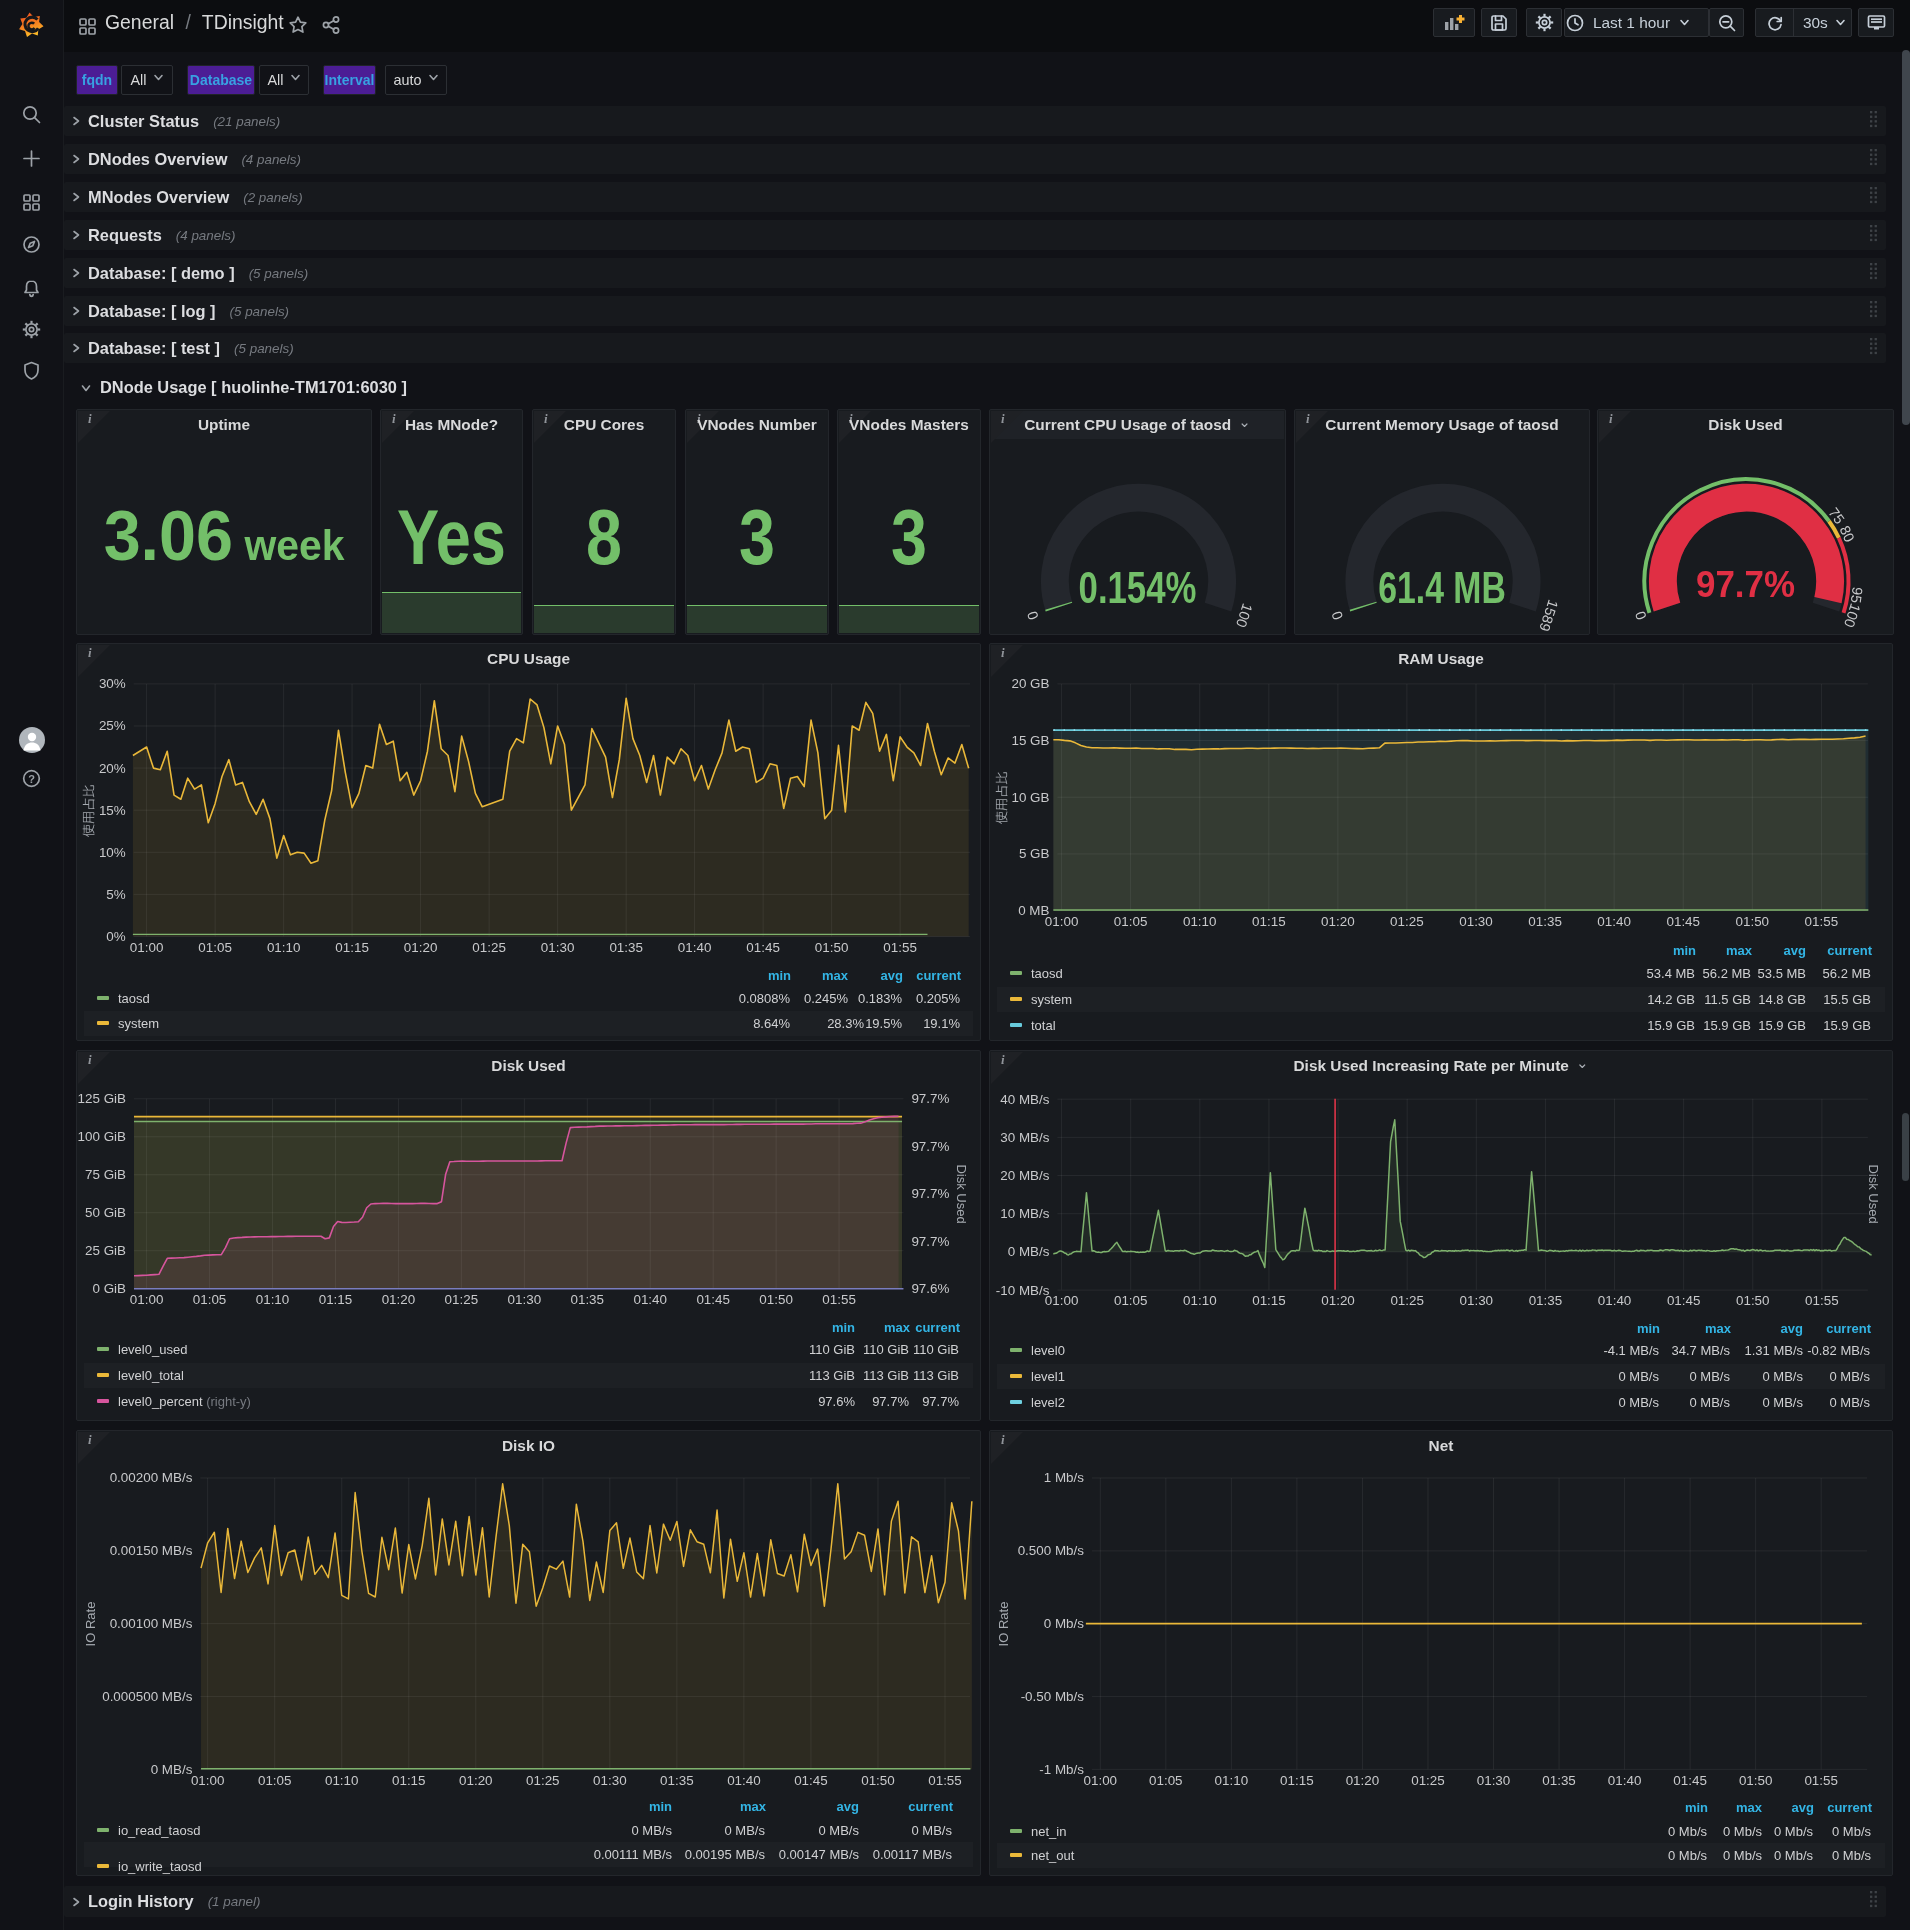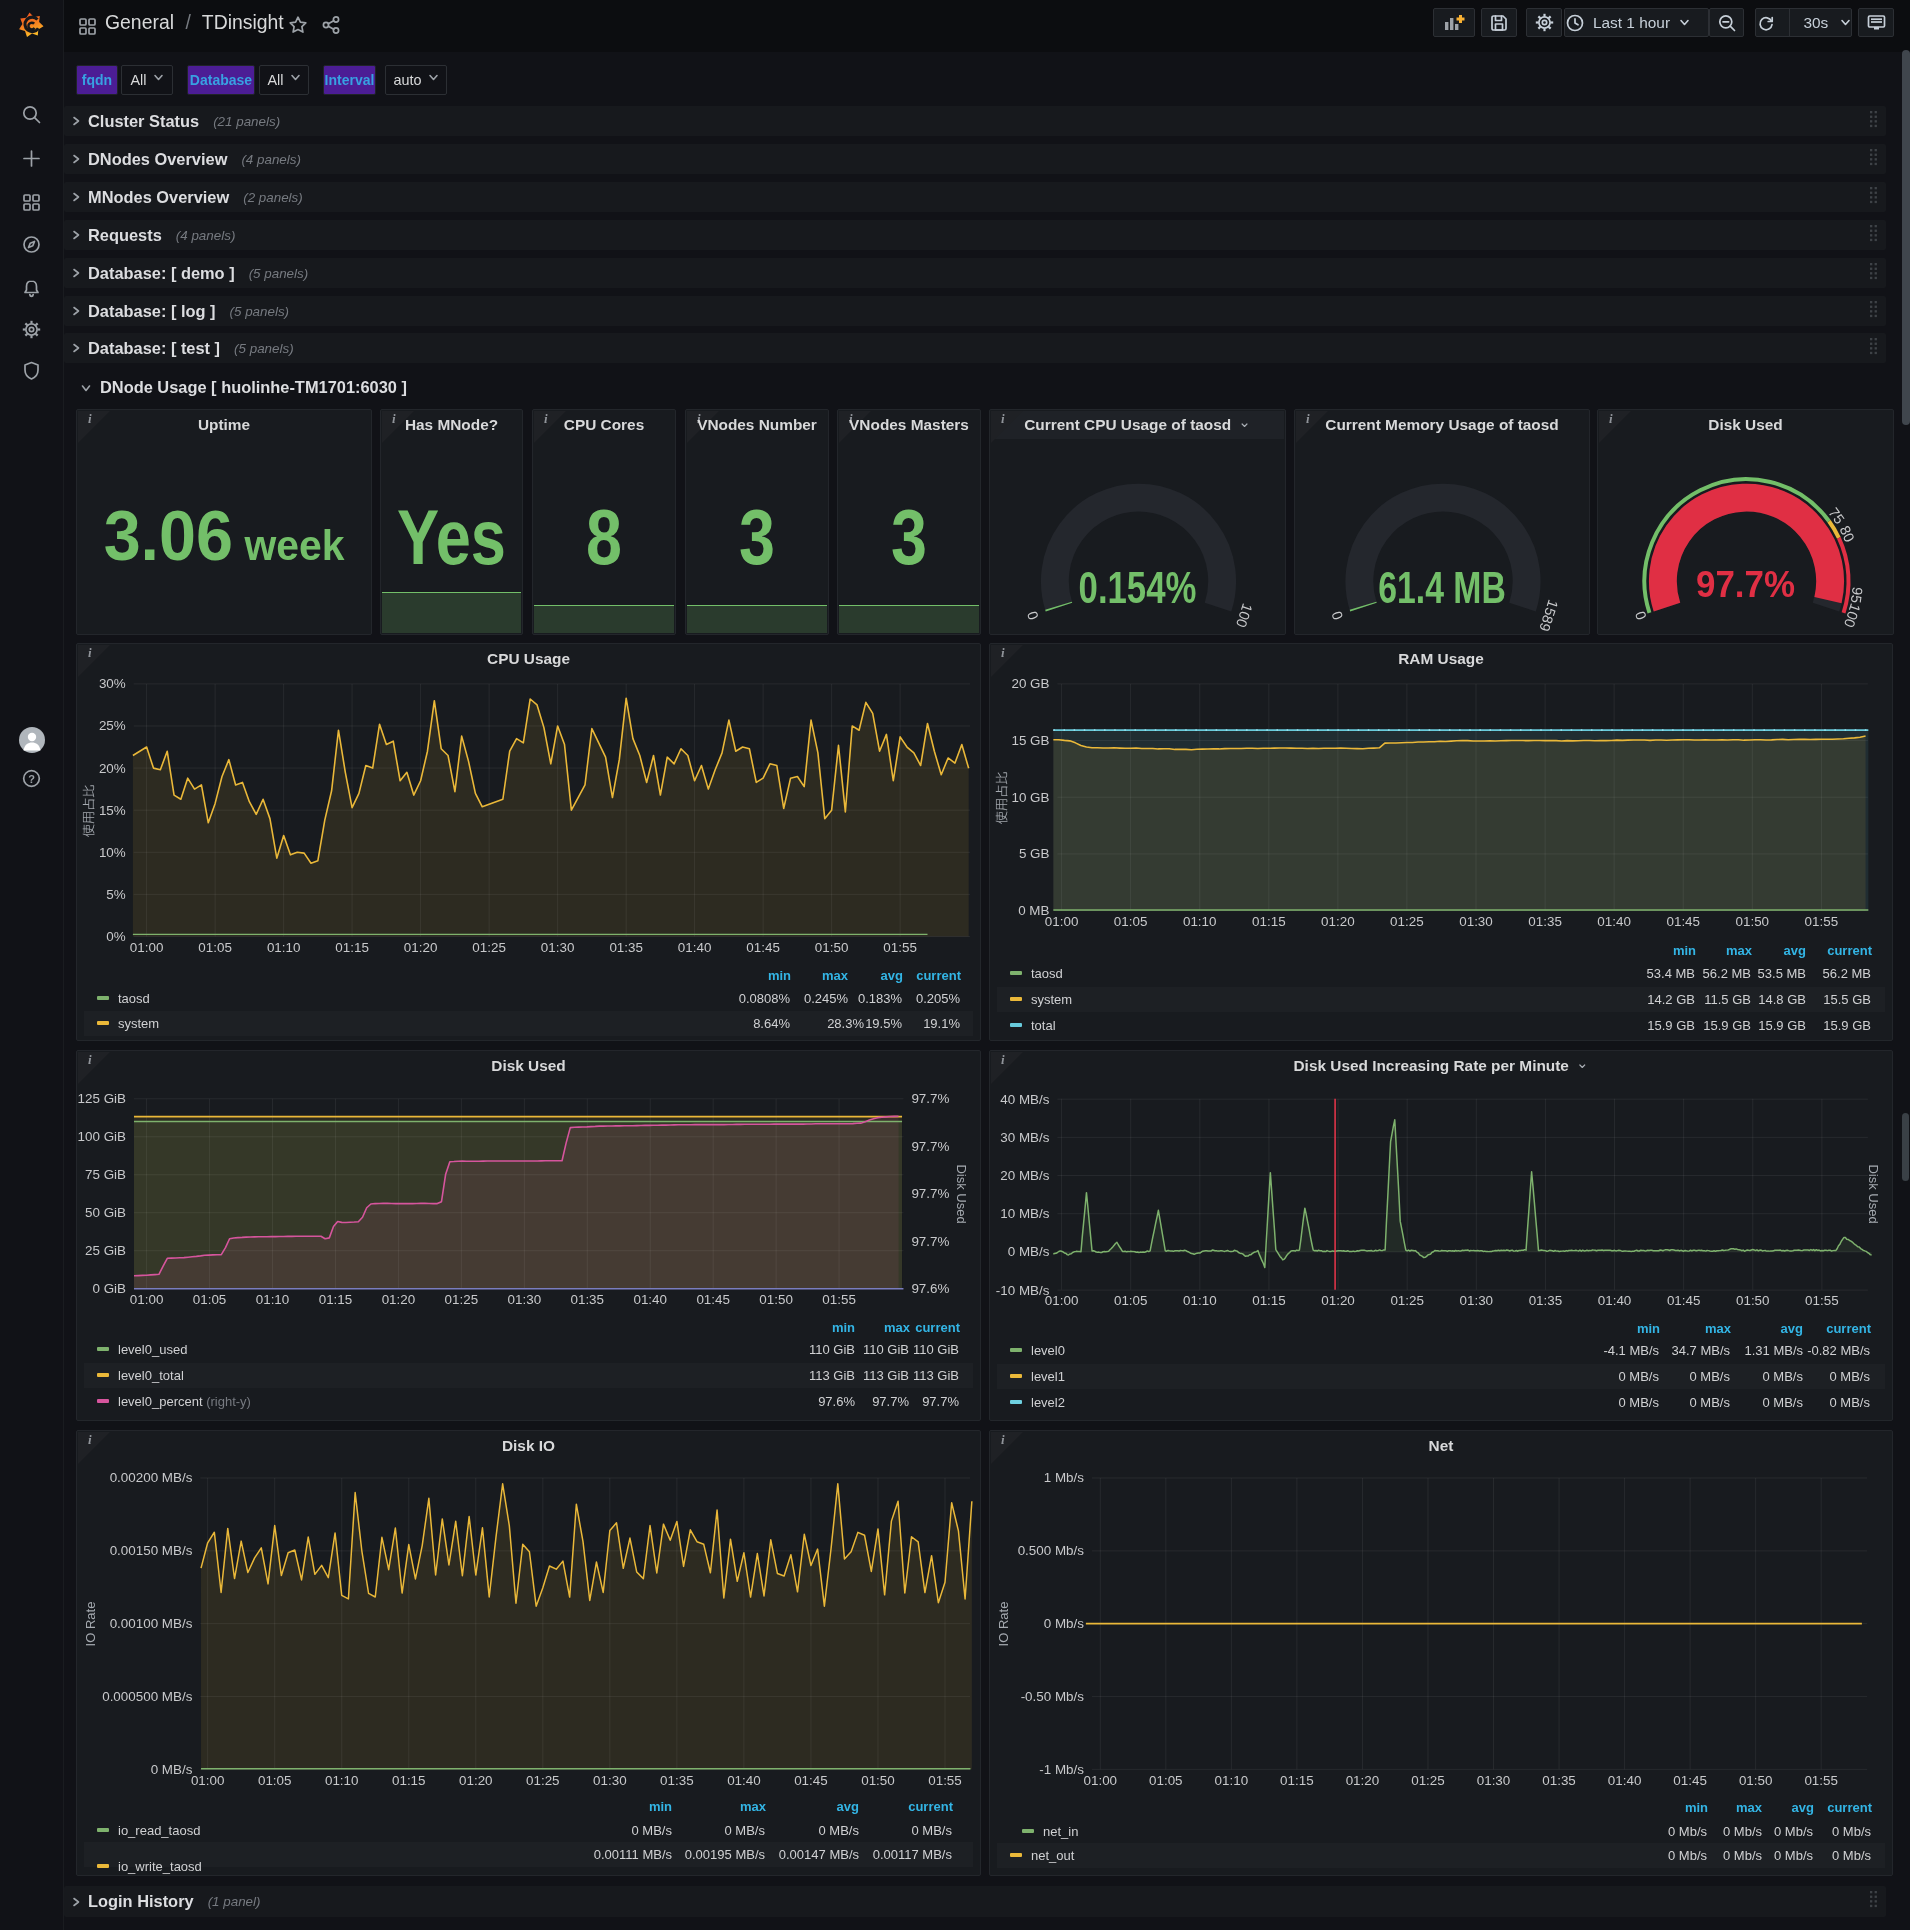--- a/index.html
+++ b/index.html
@@ -151,21 +151,21 @@
         <path d="M2 3.5 L5.5 7.5 L9 3.5" fill="none" stroke="#c7d0d9" stroke-width="1.6" stroke-linecap="round" stroke-linejoin="round"></path>
       </svg></span>
   </div>
 <div class="hbtn" style="left:1709px;width:35px">
     <svg width="20" height="20" viewBox="0 0 20 20" style="">
       <circle cx="8.8" cy="8.8" r="6" fill="none" stroke="#c7d0d9" stroke-width="1.7" stroke-linecap="round" stroke-linejoin="round"></circle>
       <line x1="13.2" y1="13.2" x2="17.5" y2="17.5" fill="none" stroke="#c7d0d9" stroke-width="1.7" stroke-linecap="round" stroke-linejoin="round"></line>
       <line x1="6" y1="8.8" x2="11.6" y2="8.8" fill="none" stroke="#c7d0d9" stroke-width="1.7" stroke-linecap="round" stroke-linejoin="round"></line>
     </svg>
   </div>
-<div class="hbtn" style="left:1755px;width:97px;justify-content:space-between;padding-left:0">
+<div class="hbtn" style="left:1755px;width:97px;justify-content:flex-start;padding-left:9px">
     <svg width="20" height="20" viewBox="0 0 20 20" style="">
       <path d="M15.5 8.2 A 6 6 0 1 0 16 11.6" fill="none" stroke="#c7d0d9" stroke-width="1.7" stroke-linecap="round" stroke-linejoin="round"></path>
       <path d="M16.2 4.5 L16.2 8.5 L12.2 8.5" fill="none" stroke="#c7d0d9" stroke-width="1.7" stroke-linecap="round" stroke-linejoin="round"></path>
     </svg>
     <span style="border-left:1px solid #2c2f34;height:27px;margin-left:8px"></span>
     <span style="font-size:15.4px;margin-left:9px">30s</span>
     <span style="margin-left:7px"><svg width="11" height="11" viewBox="0 0 11 11" style="">
         <path d="M2 3.5 L5.5 7.5 L9 3.5" fill="none" stroke="#c7d0d9" stroke-width="1.6" stroke-linecap="round" stroke-linejoin="round"></path>
       </svg></span>
   </div>
@@ -796,21 +796,21 @@
       <text x="704.0" y="355.5" text-anchor="middle" class="tick">01:45</text>
       <text x="769.9" y="355.5" text-anchor="middle" class="tick">01:50</text>
       <text x="835.8" y="355.5" text-anchor="middle" class="tick">01:55</text>
     </svg>
     <div class="ylab" style="left:13px;top:193px">IO Rate</div>
     <div class="lh" style="left:648px;top:364px">min</div>
     <div class="lh" style="left:702px;top:364px">max</div>
     <div class="lh" style="left:754px;top:364px">avg</div>
     <div class="lh" style="left:812px;top:364px">current</div>
     <div class="lrow" style="left:7px;right:7px;top:388px;"></div>
-    <div class="lname" style="left:32px;top:388px"><span class="sw" style="background:#7eb26d"></span>net_in</div>
+    <div class="lname" style="left:20px;top:388px"><span class="sw" style="background:#7eb26d"></span>net_in</div>
     <div class="lval" style="left:598px;top:388px">0 Mb/s</div>
     <div class="lval" style="left:653px;top:388px">0 Mb/s</div>
     <div class="lval" style="left:704px;top:388px">0 Mb/s</div>
     <div class="lval" style="left:762px;top:388px">0 Mb/s</div>
     <div class="lrow" style="left:7px;right:7px;top:412px;background:rgba(255,255,255,0.025);"></div>
     <div class="lname" style="left:20px;top:412px"><span class="sw" style="background:#eab839"></span>net_out</div>
     <div class="lval" style="left:598px;top:412px">0 Mb/s</div>
     <div class="lval" style="left:653px;top:412px">0 Mb/s</div>
     <div class="lval" style="left:704px;top:412px">0 Mb/s</div>
     <div class="lval" style="left:762px;top:412px">0 Mb/s</div>

